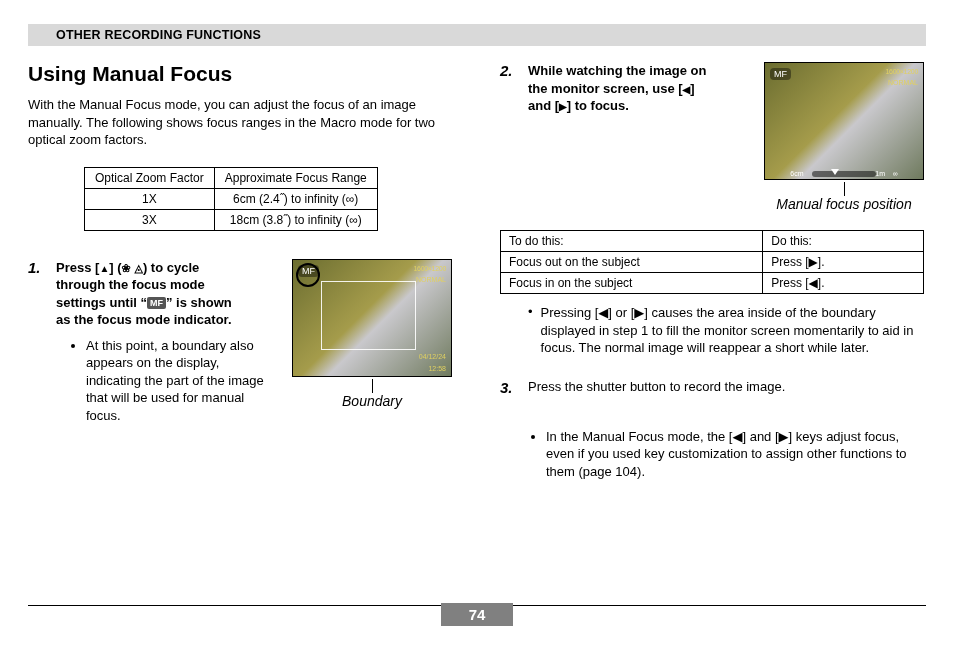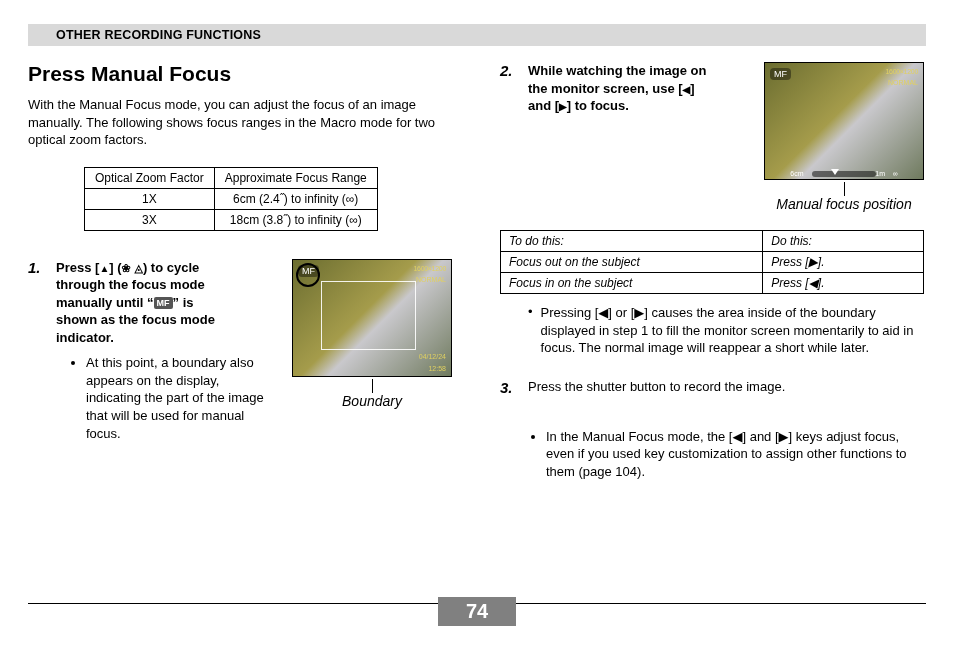--- a/index.html
+++ b/index.html
@@ -129,21 +129,20 @@
   table.t2 {
     border-collapse: collapse;
     width: 100%;
     margin: 18px 0 10px;
   }
   table.t2 th, table.t2 td {
     border: 1px solid #000;
     padding: 3px 8px;
     font-size: 12px;
     text-align: left;
-    font-style: italic;
   }
   table.t2 th { font-weight: normal; }
 
   .bullet-note {
     margin: 6px 0 0 28px;
     display:flex;
   }
   .bullet-note::before { content:'•'; margin-right:8px; }
   .bullet-note span { line-height:1.35; }
 
@@ -168,21 +167,21 @@
     text-align:center;
   }
   .footer .line { border-top:1px solid #000; margin-bottom:2px; }
   .pgbox {
     display:inline-block;
     background:#808080;
     color:#fff;
     font-weight:bold;
     padding:3px 28px;
     margin-top:-10px;
-    font-size:20px;
+    font-size:15px;
   }
 
   
   .tri-up::before { content:'▲'; font-size:10px; }
   .tri-l::before  { content:'◀'; font-size:10px; }
   .tri-r::before  { content:'▶'; font-size:10px; }
   .icon-flower::before { content:'❀'; font-size:11px; }
   .icon-mtn::before { content:'◬'; font-size:11px; }
   .mf-inline {
     display:inline-block;
@@ -193,21 +192,21 @@
 </style>
 </head>
 <body>
 
 <div class="section-bar">OTHER RECORDING FUNCTIONS</div>
 
 <div class="cols">
 
   <div class="col">
 
-    <h2 class="page-title">Press Manual Focus</h2>
+    <h2 class="page-title">Using Manual Focus</h2>
 
     <div class="intro">With the Manual Focus mode, you can adjust the focus of an image manually. The following shows focus ranges in the Macro mode for two optical zoom factors.</div>
 
     <table class="t1">
       <tbody>
           <tr>
         <th>Optical Zoom Factor</th>
         <th>Approximate Focus Range</th>
       </tr>
       <tr>
@@ -219,21 +218,21 @@
         <td>18cm (3.8˝) to infinity (∞)</td>
       </tr>
     </tbody>
       </table>
 
     <div class="step step1-row">
       <div style="flex:1; display:flex;">
         <div class="step-num">1.</div>
         <div class="step-body">
           <div class="headline" style="max-width:180px;">
-            <span>Press [</span><span class="tri-up"></span><span>] (</span><span class="icon-flower"></span> <span class="icon-mtn"></span><span>) to cycle through the focus mode manually until “</span><span class="mf-inline">MF</span><span>” is shown as the focus mode indicator.</span>
+            <span>Press [</span><span class="tri-up"></span><span>] (</span><span class="icon-flower"></span> <span class="icon-mtn"></span><span>) to cycle through the focus mode settings until “</span><span class="mf-inline">MF</span><span>” is shown as the focus mode indicator.</span>
           </div>
           <ul>
               <li>At this point, a boundary also appears on the display, indicating the part of the image that will be used for manual focus.</li>
             </ul>
         </div>
       </div>
 
       <div class="shot-wrap">
         <div class="shot">
           <span class="shot-ring"></span>

